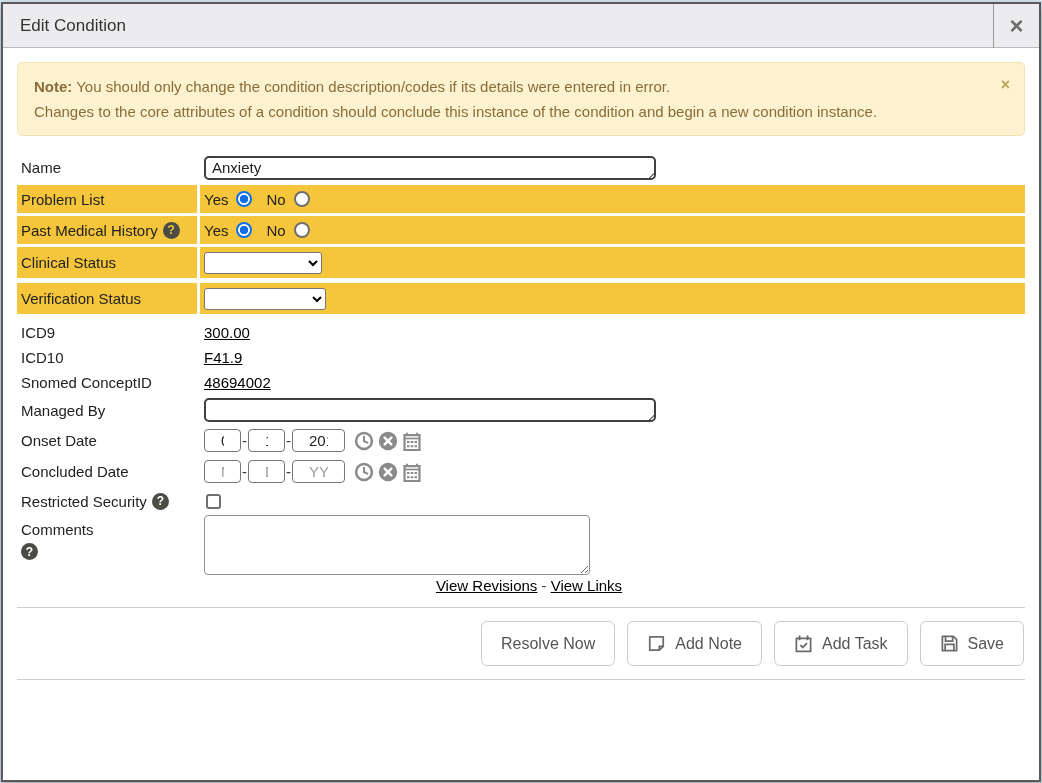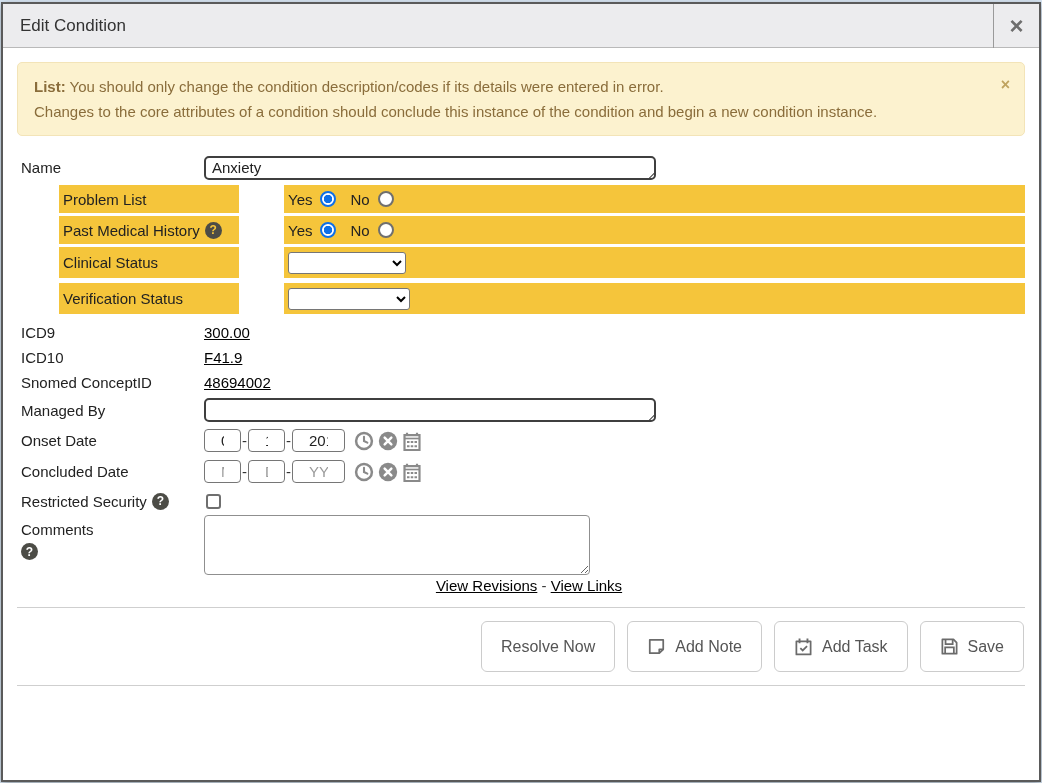--- a/index.html
+++ b/index.html
@@ -67,21 +67,21 @@
     display: flex; align-items: center; gap: 5px;
     align-self: stretch;
   }
   .row .val {
     flex: 1;
     padding-left: 4px;
     display: flex; align-items: center;
     align-self: stretch;
   }
   .row.hl { margin-bottom: 3px; }
-  .row.hl .lbl, .row.hl .val { background: #f5c53b; margin-left: 42px; }
+  .row.hl .lbl, .row.hl .val { background: #f5c53b; }
   .row.hl { min-height: 28px; }
   .row.hl.tall { min-height: 31px; }
   .row.plain { min-height: 25px; }
   .gap5 { margin-bottom: 5px !important; }
   .gap6 { margin-bottom: 6px !important; }
 
   .help {
     width: 17px; height: 17px; border-radius: 50%;
     background: #4c4c46;
     color: #fff; font-size: 12px; font-weight: bold;
@@ -161,21 +161,21 @@
     line-height: 21px;
   }
   .links-line { margin-top: 2px; text-align: center; font-size: 15px; color: #3d3d3d; margin-left: 16px; }
   .divider { border-top: 1px solid #cfcfcf; margin: 13px 14px 0 14px; }
   
   .btn-row {
     display: flex; justify-content: flex-end; gap: 12px;
     margin: 13px 15px 0 0;
   }
   .btn {
-    height: 51px;
+    height: 45px;
     background: #fff;
     border: 1px solid #ccc;
     border-radius: 6px;
     color: #555;
     font-size: 16px;
     font-family: "Liberation Sans", sans-serif;
     display: inline-flex; align-items: center; gap: 9px;
     padding: 0 19px;
     cursor: pointer;
   }
@@ -185,21 +185,21 @@
 <body>
 
 <div class="modal">
 
   <div class="hdr">
     <div class="hdr-title">Edit Condition</div>
     <div class="hdr-close">×</div>
   </div>
 
   <div class="banner">
-    <div><b>List:</b><span> You should only change the condition description/codes if its details were entered in error.</span></div>
+    <div><b>Note:</b><span> You should only change the condition description/codes if its details were entered in error.</span></div>
     <div>Changes to the core attributes of a condition should conclude this instance of the condition and begin a new condition instance.</div>
     <span class="banner-close">×</span>
   </div>
 
   <div class="form">
 
     <div class="row plain" style="margin-bottom:5px;">
       <div class="lbl">Name</div>
       <div class="val">
         <input class="big-input" type="text" value="Anxiety" style="">

